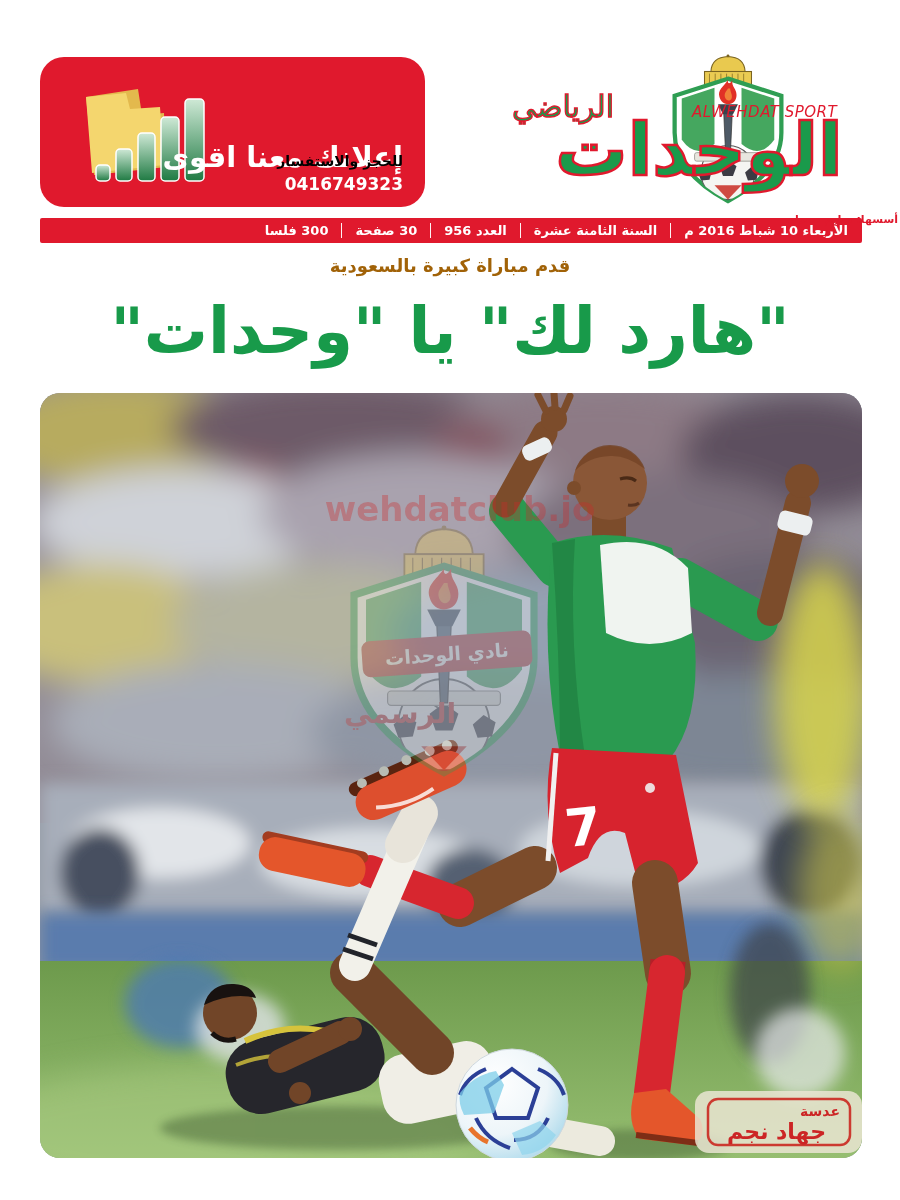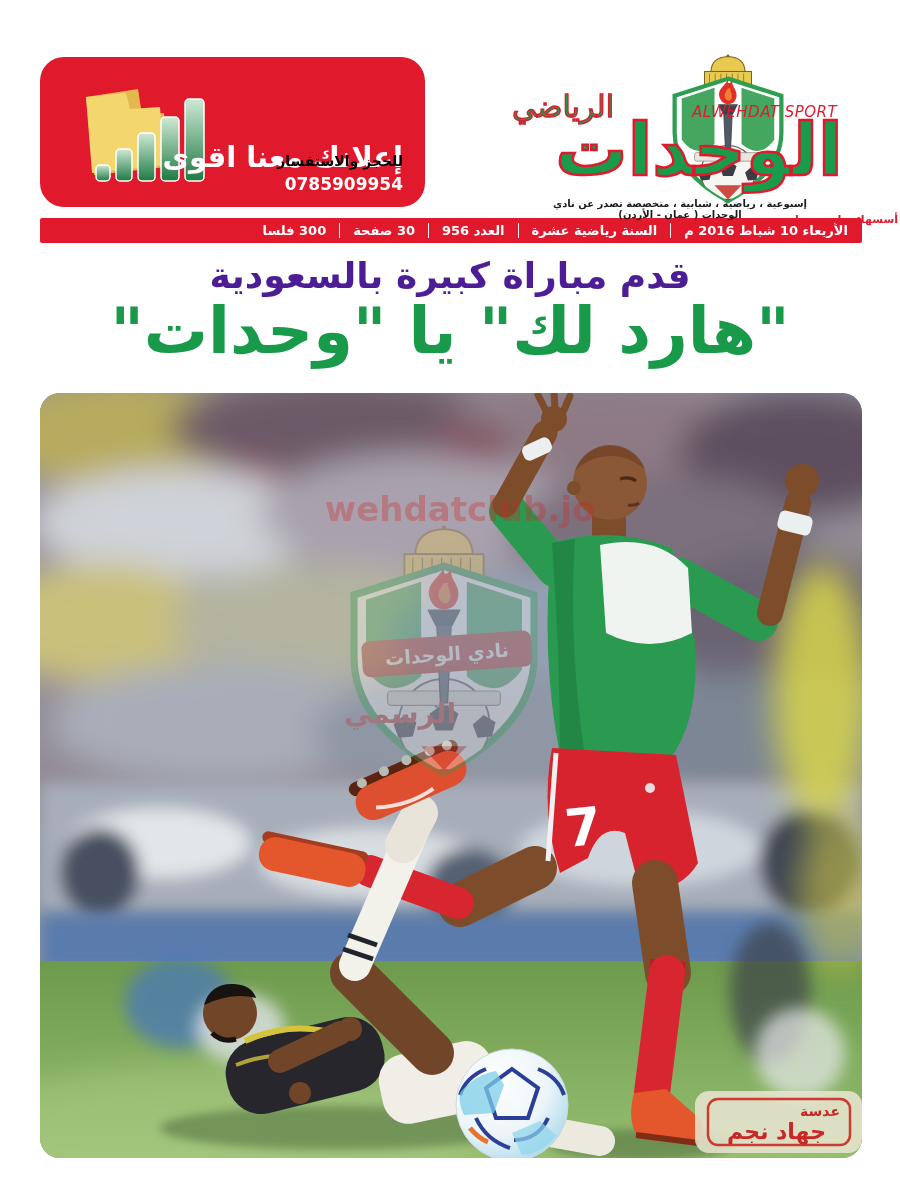--- a/index.html
+++ b/index.html
@@ -46,21 +46,21 @@
     color:#fff;display:flex;align-items:center;direction:rtl;font-size:13px;font-weight:bold;
     padding:0 14px;box-sizing:border-box;border-radius:2px;
   }
   .ib-item{white-space:nowrap;}
   .ib-item + .ib-item{border-inline-start:1.5px solid rgba(255,255,255,.95);
     padding-inline-start:13px;margin-inline-start:13px;}
   .ib-site{margin-inline-start:auto;direction:ltr;font-weight:normal;margin-top:36px;}
   
   .kicker{
     position:absolute;left:0;top:255px;width:100%;text-align:center;direction:rtl;
-    color:#4c1d95;font-size:36px;font-weight:bold;
+    color:#a16207;font-size:18px;font-weight:bold;
   }
   .main-headline{
     position:absolute;left:0;top:283px;width:100%;margin:0;text-align:center;direction:rtl;
     color:#189a4a;font-size:64px;font-weight:bold;line-height:1.5;
   }
   
   .photo{
     position:absolute;left:40px;top:393px;width:822px;height:765px;margin:0;
     border-radius:20px;overflow:hidden;background:#8f96a0;
   }
@@ -119,37 +119,36 @@
       <g stroke="#ffffff" stroke-width="1.5" fill="url(#barG)">
         <rect x="28" y="86" width="14" height="16" rx="4"></rect>
         <rect x="48" y="70" width="16" height="32" rx="4"></rect>
         <rect x="70" y="54" width="17" height="48" rx="4"></rect>
         <rect x="93" y="38" width="18" height="64" rx="4"></rect>
         <rect x="117" y="20" width="19" height="82" rx="4"></rect>
       </g>
     </svg>
     <div class="ad-headline">إعلانك معنا اقوى</div>
     <div class="ad-contact">للحجز والاستفسار</div>
-    <div class="ad-phone">0785909954</div>
+    <div class="ad-phone">0416749323</div>
   </div>
 
   <div class="masthead">
     <svg class="crest-svg" width="160" height="153" viewBox="0 0 170 215">
       <use href="#crest"></use>
     </svg>
     <span class="brand-latin">ALWEHDAT SPORT</span>
     <span class="brand-sub">الرياضي</span>
     <div class="brand-main">الوحدات</div>
-    <div class="tagline">إسبوعية ، رياضية ، شبابية ، متخصصة تصدر عن نادي الوحدات ( عمان - الأردن)</div>
     <div class="founder">أسسها: سليم حمدان</div>
   </div>
 
   <div class="info-bar">
     <span class="ib-item">الأربعاء 10 شباط 2016 م</span>
-    <span class="ib-item">السنة رياضية عشرة</span>
+    <span class="ib-item">السنة الثامنة عشرة</span>
     <span class="ib-item">العدد 956</span>
     <span class="ib-item">30 صفحة</span>
     <span class="ib-item">300 فلسا</span>
     <span class="ib-site">www.wehdatclub.jo</span>
   </div>
 
   <div class="kicker">قدم مباراة كبيرة بالسعودية</div>
   <h1 class="main-headline">"هارد لك" يا "وحدات"</h1>
 
   <figure class="photo">

